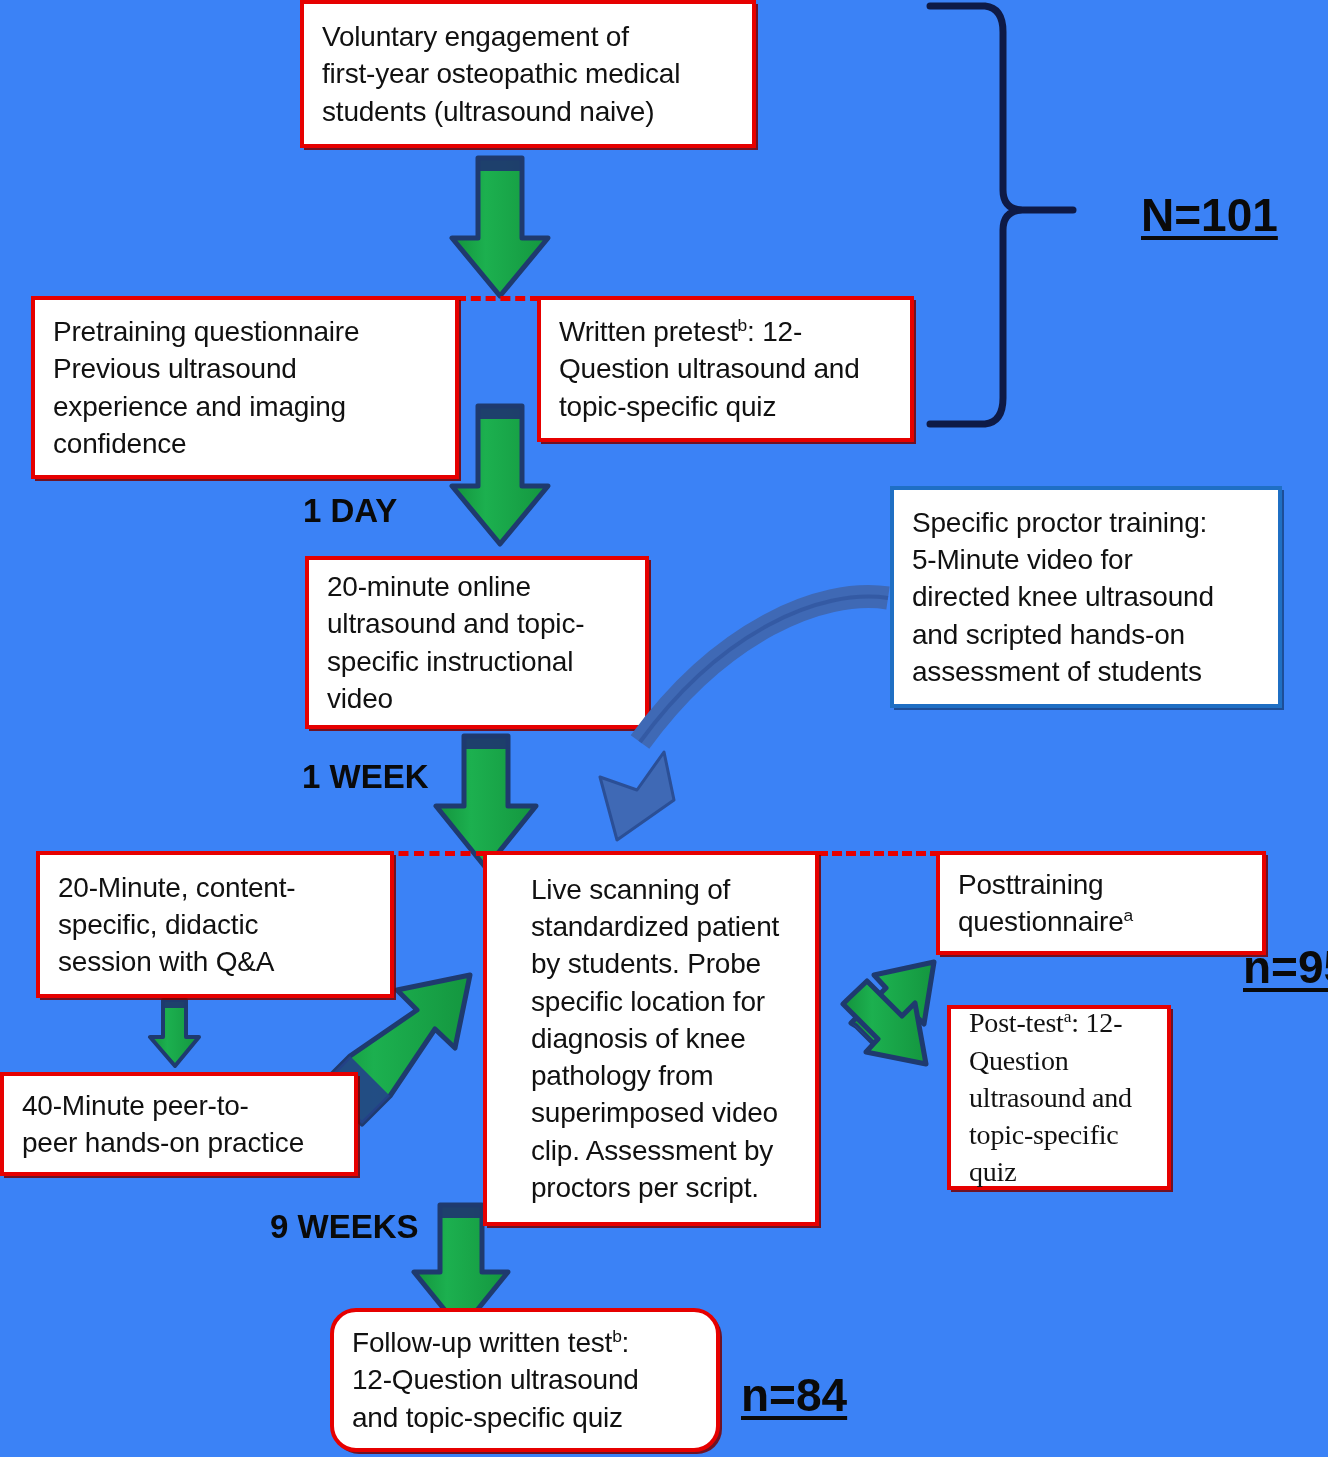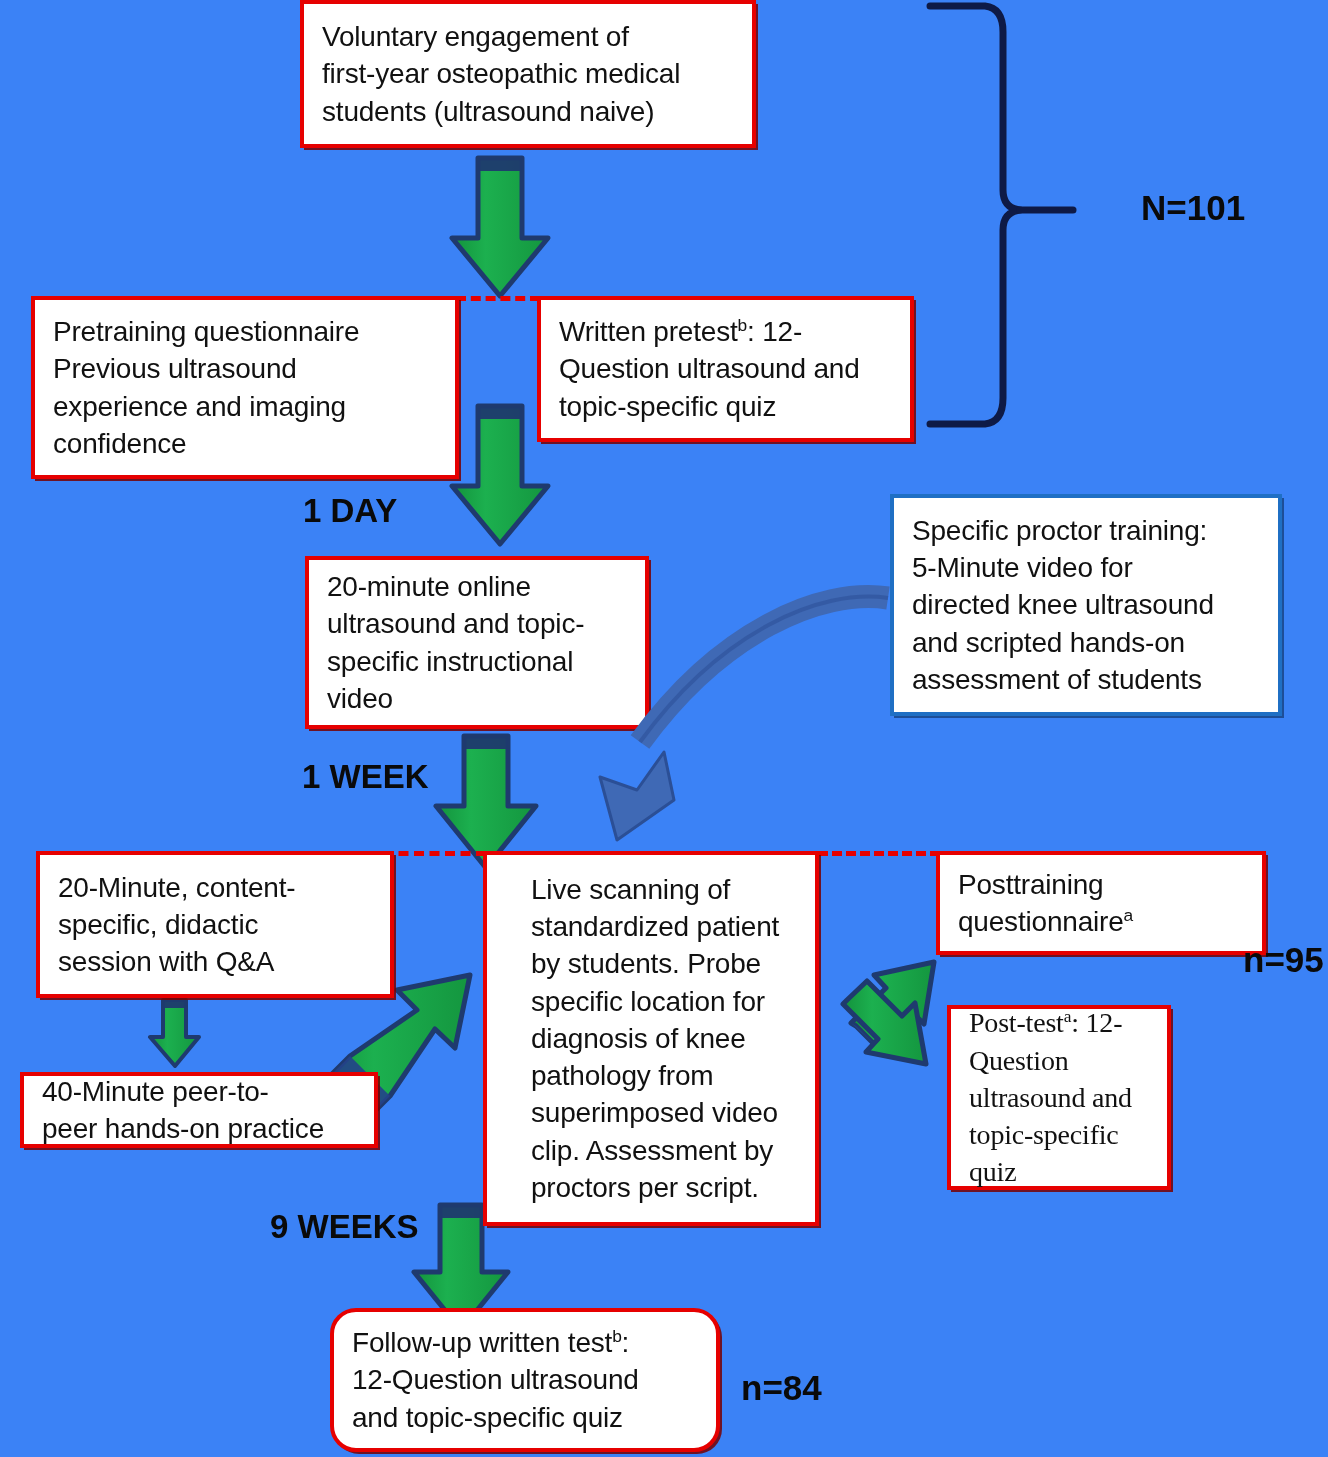--- a/index.html
+++ b/index.html
@@ -50,23 +50,24 @@
     font-size: 33px;
     font-weight: bold;
     color: #0a0a0a;
     letter-spacing: 0px;
     z-index: 8;
     white-space: nowrap;
     text-align: center;
   }
   .count-label {
     position: absolute;
-    font-size: 35px;
+    font-size: 46px;
     font-weight: bold;
     color: #0a0a0a;
+    text-decoration: underline;
     text-underline-offset: 5px;
     text-decoration-thickness: 4px;
     z-index: 8;
     white-space: nowrap;
   }
   .dash-line {
     position: absolute;
     height: 0;
     border-top: 5px dashed #e60000;
     z-index: 4;
@@ -177,35 +178,35 @@
 topic-specific quiz</span></span>
   </div>
 
   <div class="box" style="left:305px; top:556px; width:344px; height:173px;">
     <span class="txt">20-minute online
 ultrasound and topic-
 specific instructional
 video</span>
   </div>
 
-  <div class="box blue" style="left:890px; top:486px; width:392px; height:222px;margin-top:8px;">
+  <div class="box blue" style="left:890px; top:486px; width:392px; height:222px;">
     <span class="txt">Specific proctor training:
 5-Minute video for
 directed knee ultrasound
 and scripted hands-on
 assessment of students</span>
   </div>
 
   <div class="box" style="left:0px; top:851px; width:358px; height:147px;margin-left:36px;">
     <span class="txt">20-Minute, content-
 specific, didactic
 session with Q&amp;A</span>
   </div>
 
-  <div class="box" style="left:0px; top:1072px; width:358px; height:76px;margin-left:20px;">
+  <div class="box" style="left:0px; top:1072px; width:358px; height:104px;">
     <span class="txt">40-Minute peer-to-
 peer hands-on practice</span>
   </div>
 
   <div class="box" style="left:483px; top:851px; width:336px; height:375px;padding-left:26px;">
     <span class="txt">Live scanning of
 standardized patient
 by students. Probe
 specific location for
 diagnosis of knee

